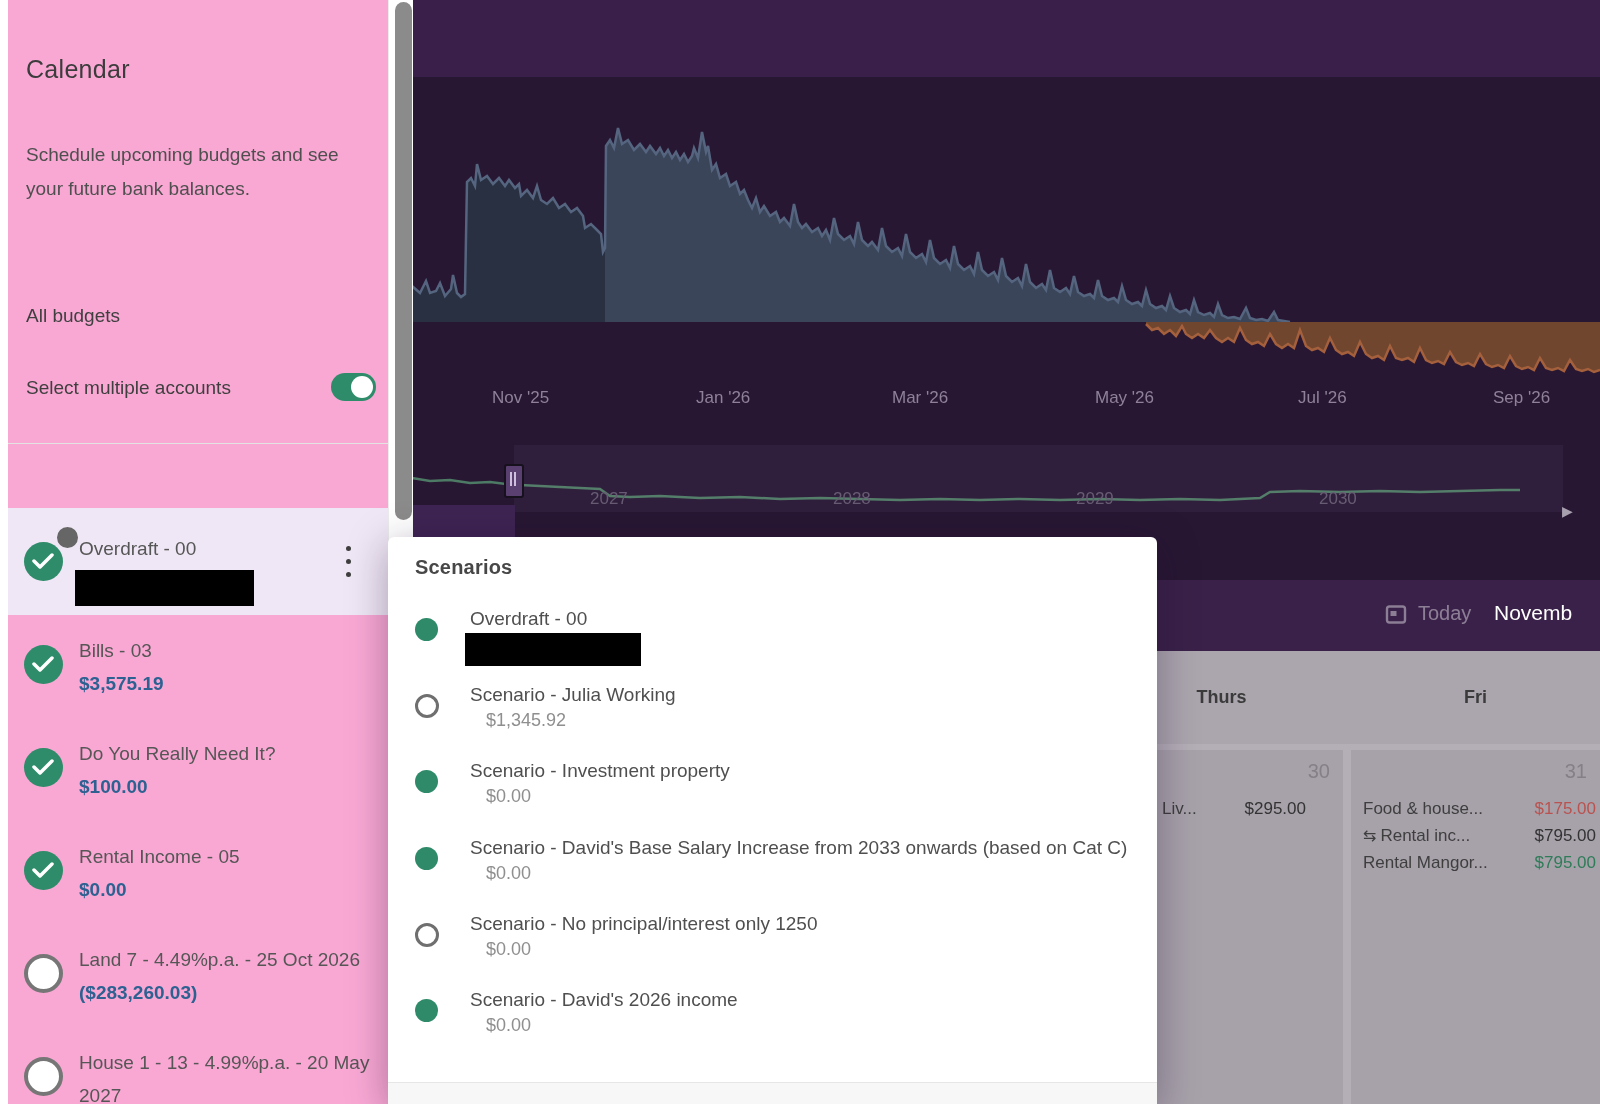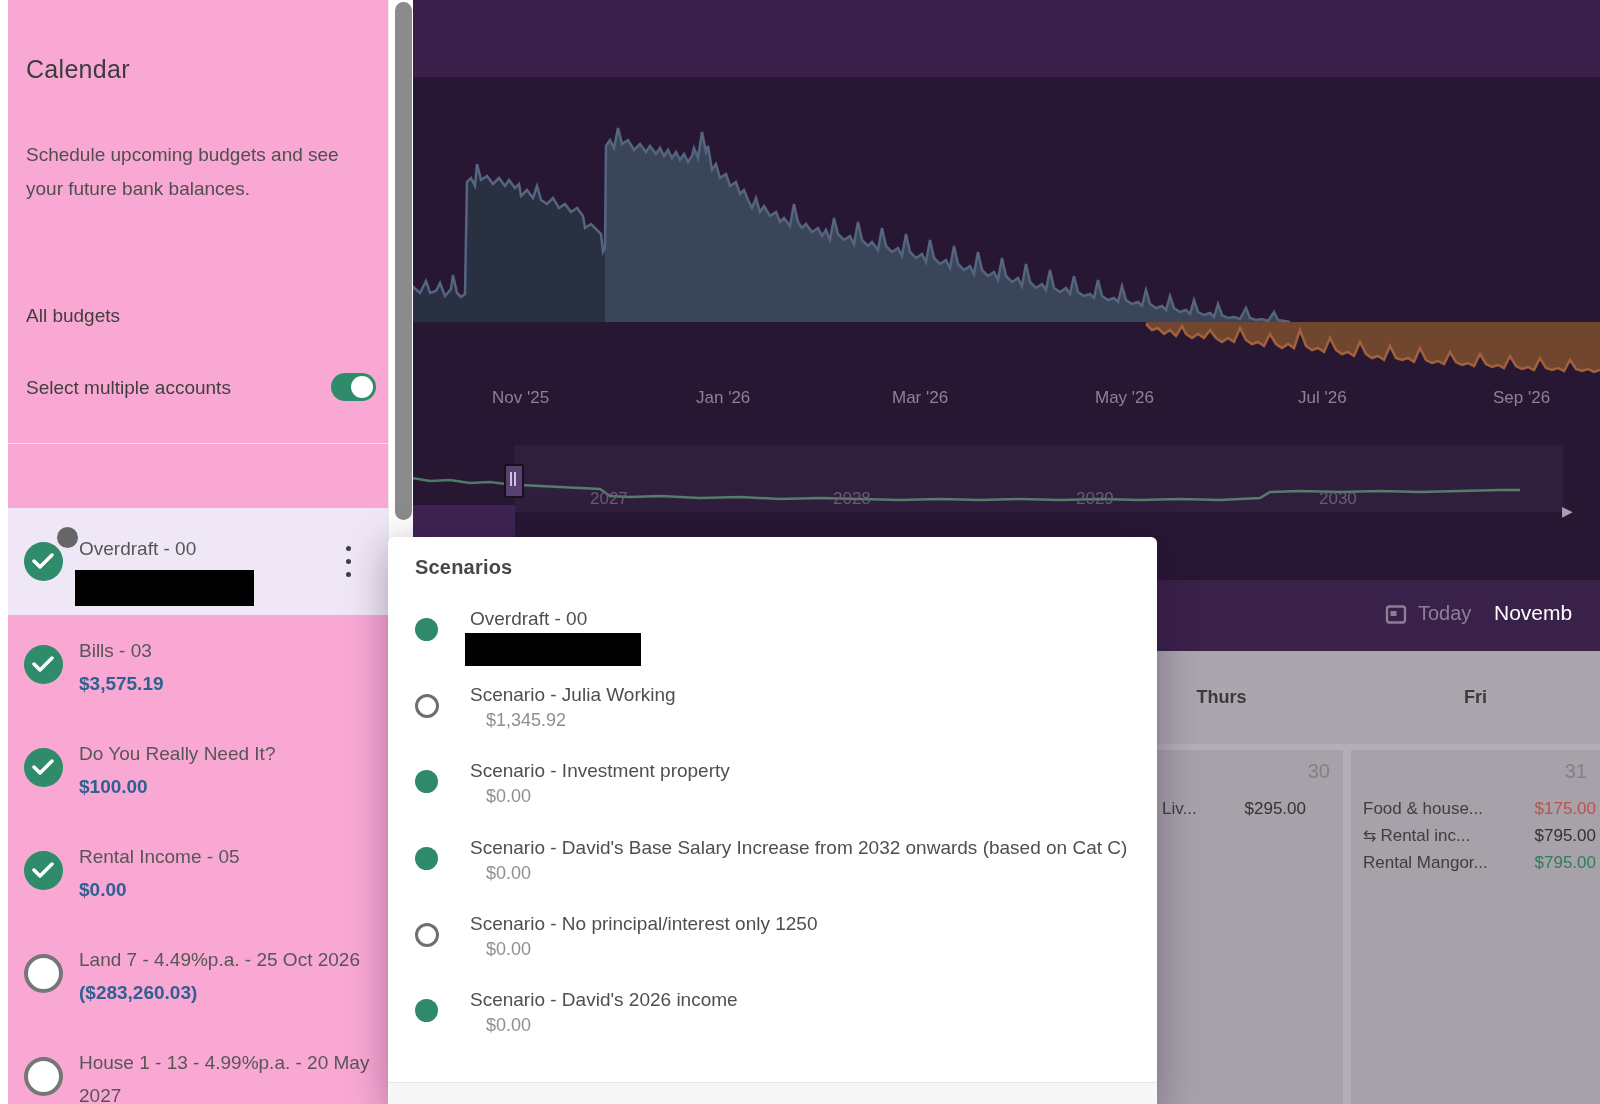--- a/index.html
+++ b/index.html
@@ -264,21 +264,21 @@
           <div class="sc-name">Scenario - Julia Working</div>
           <div class="sc-value">$1,345.92</div>
         </div>
         <div class="scenario-row" style="top: 162.4px; padding-left: 32px;">
           <span class="sc-radio-on"></span>
           <div class="sc-name">Scenario - Investment property</div>
           <div class="sc-value">$0.00</div>
         </div>
         <div class="scenario-row" style="top: 238.6px;">
           <span class="sc-radio-on"></span>
-          <div class="sc-name">Scenario - David's Base Salary Increase from 2032 onwards (based on Cat C)</div>
+          <div class="sc-name">Scenario - David's Base Salary Increase from 2033 onwards (based on Cat C)</div>
           <div class="sc-value">$0.00</div>
         </div>
         <div class="scenario-row" style="top: 314.8px;">
           <span class="sc-radio-off"></span>
           <div class="sc-name">Scenario - No principal/interest only 1250</div>
           <div class="sc-value">$0.00</div>
         </div>
         <div class="scenario-row" style="top: 391px;">
           <span class="sc-radio-on"></span>
           <div class="sc-name">Scenario - David's 2026 income</div>

